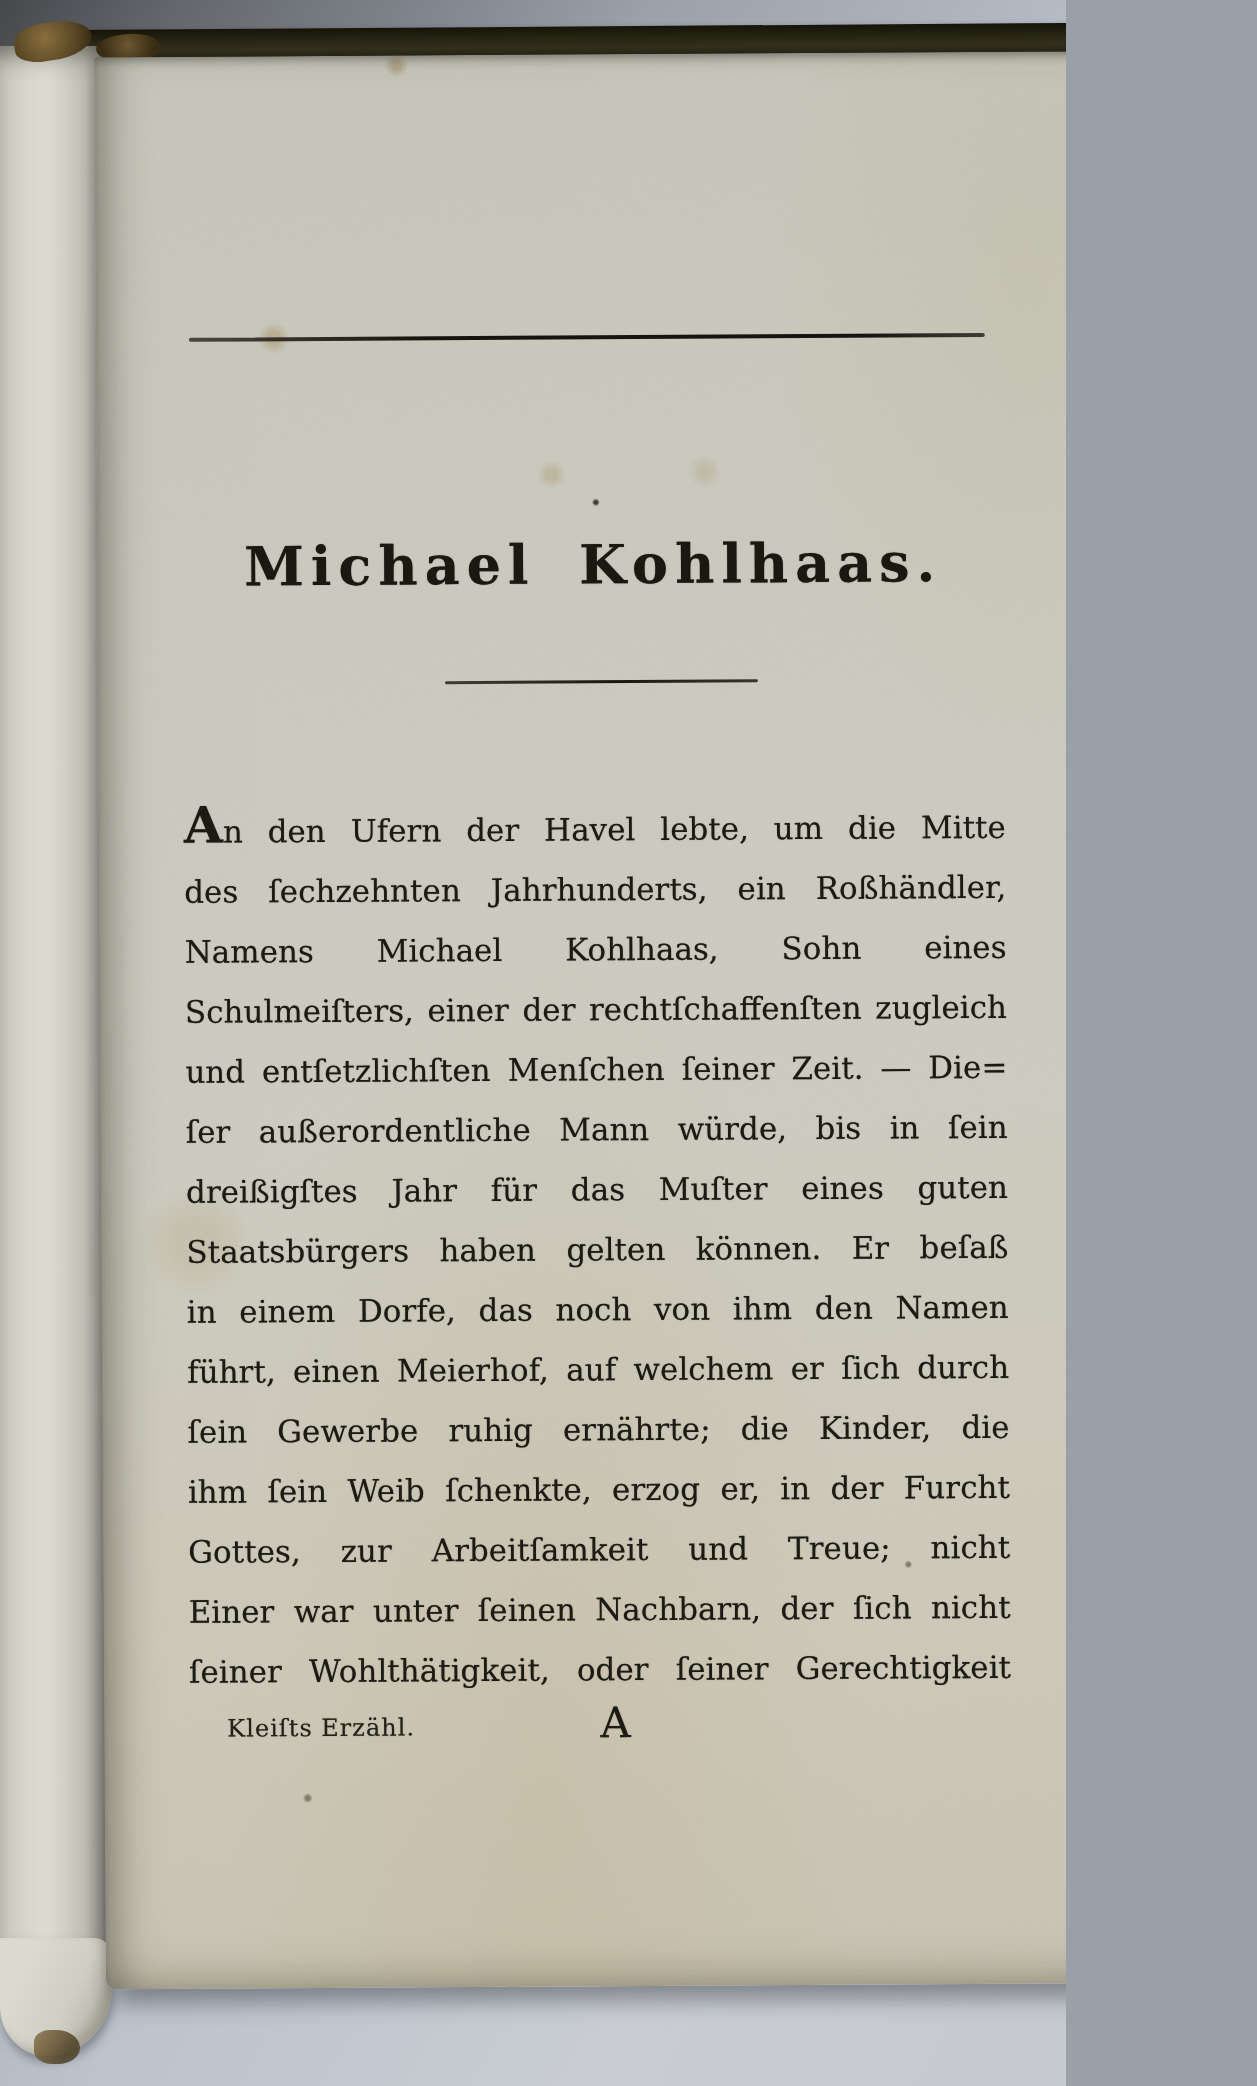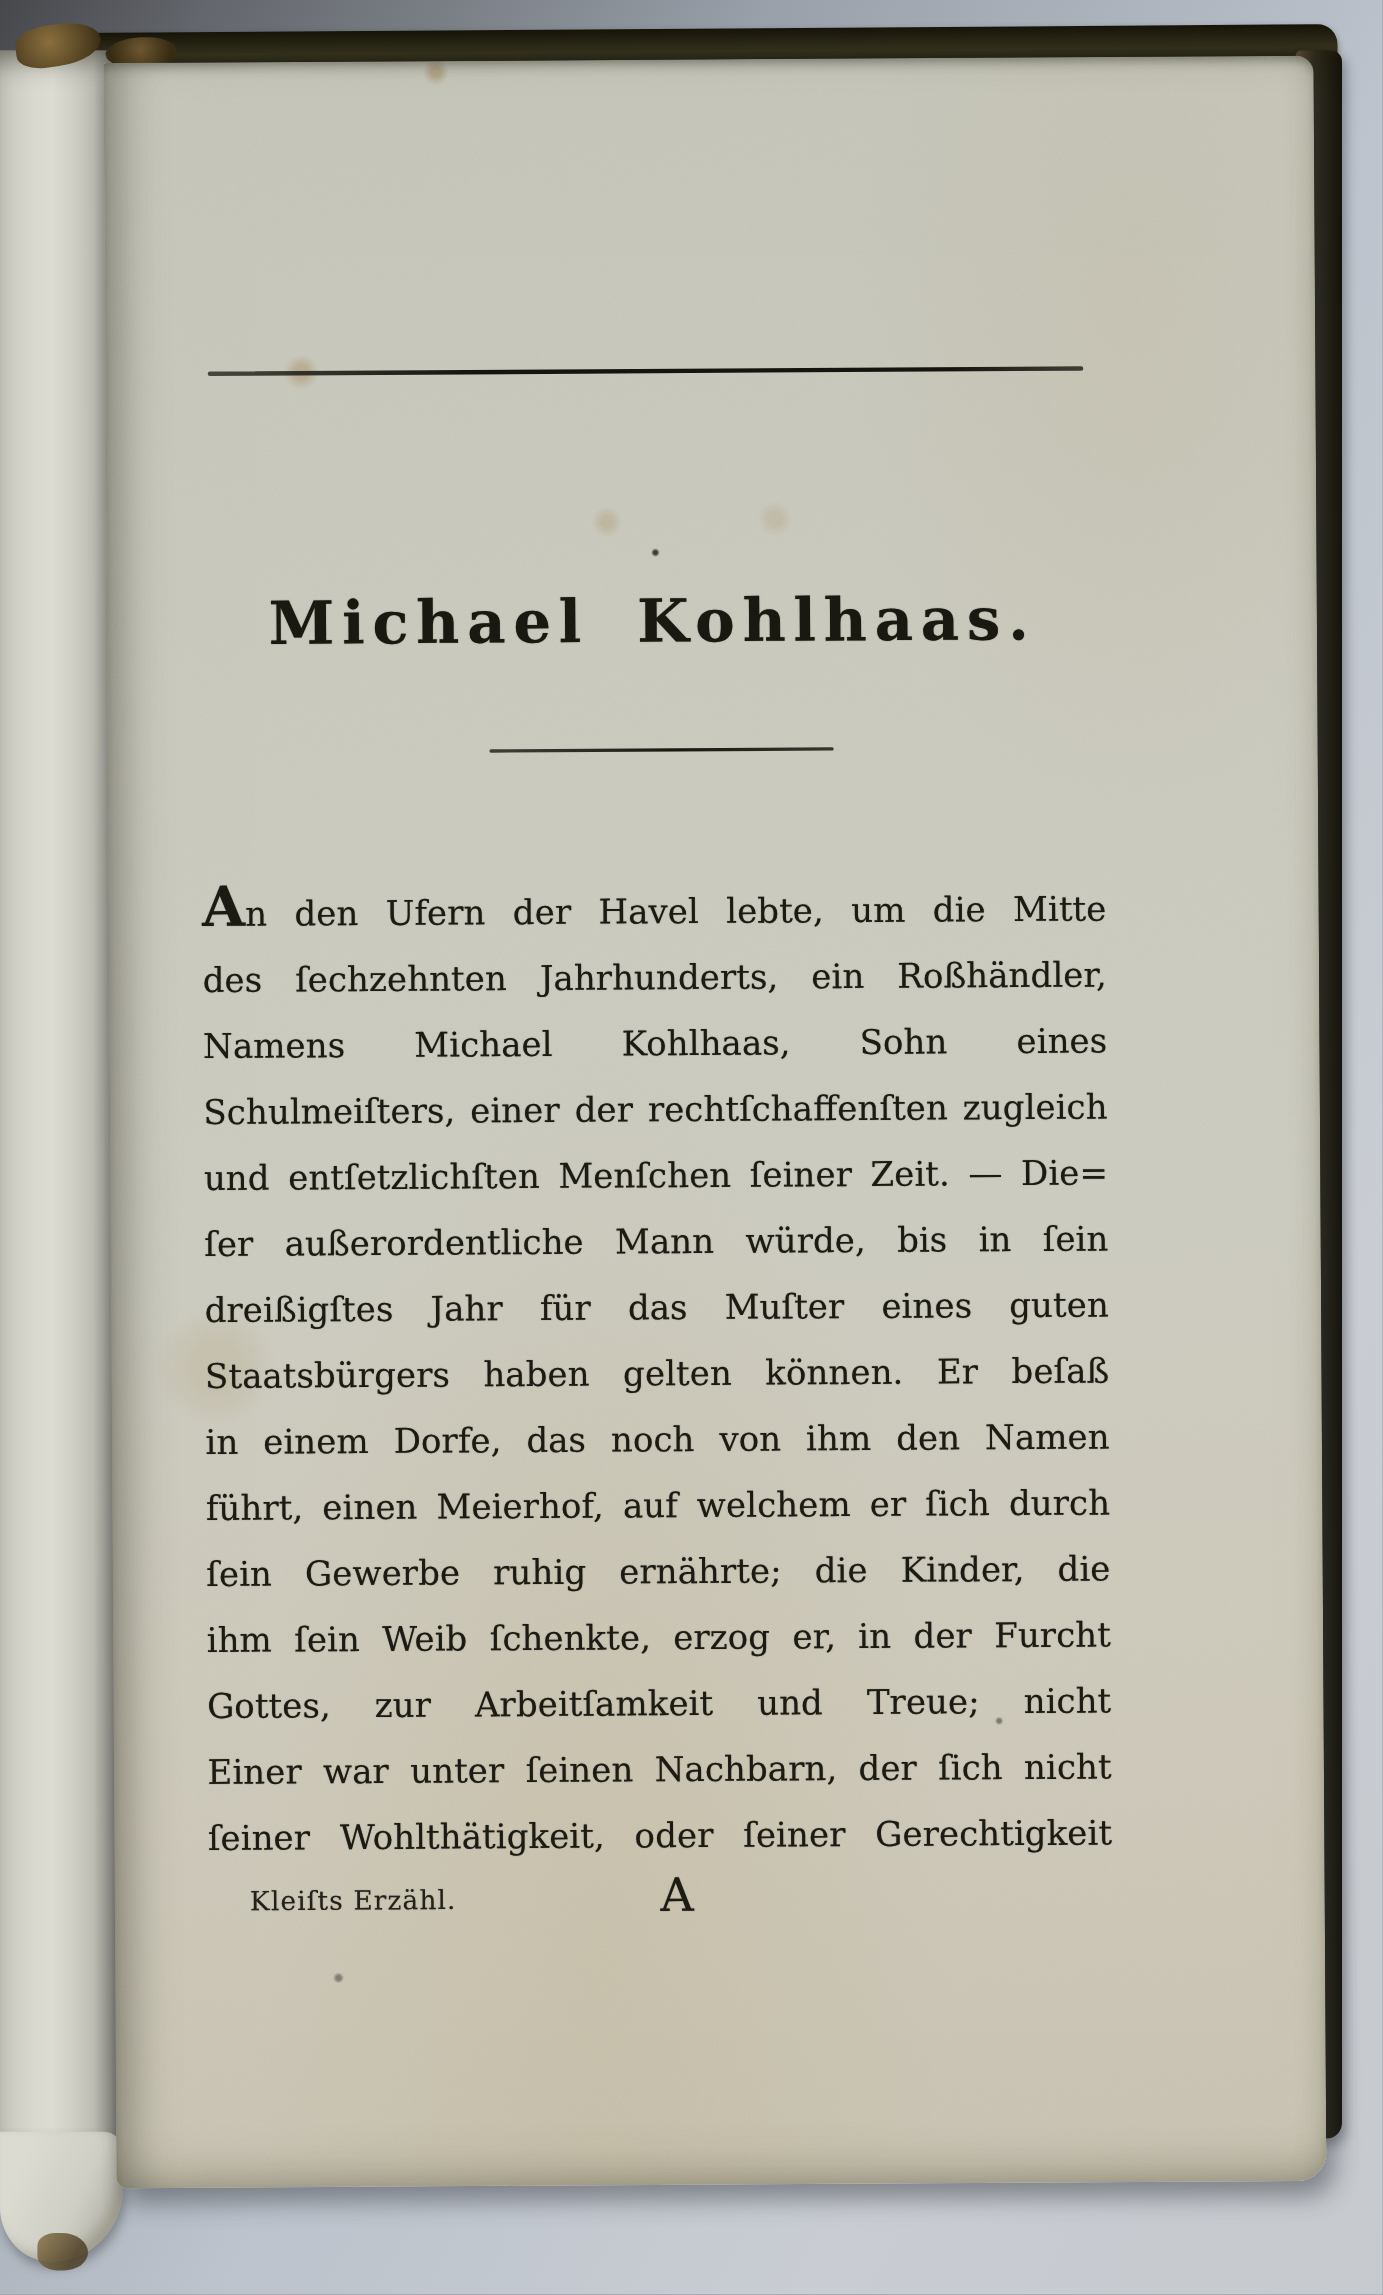--- a/index.html
+++ b/index.html
@@ -1,16 +1,16 @@
 <!DOCTYPE html>
 <html><head>
 <meta charset="utf-8">
 <style>
   html,body{margin:0;padding:0;background:#9aa0a8;}
-  .scene{position:relative;width:1257px;height:2086px;overflow:hidden;
+  .scene{position:relative;width:1066px;height:2086px;overflow:hidden;
     background:linear-gradient(118deg,#47484c 0%,#63666c 8%,#9aa1aa 30%,#bcc3cc 55%,#c9cdd3 78%,#c6cacf 100%);
     font-family:"DejaVu Serif","Liberation Serif",serif;}
 
   
   .page-stack{position:absolute;left:0;top:46px;width:106px;height:1966px;
     background:linear-gradient(90deg,#c6c5bc 0%,#d9d8cf 28%,#dddcd3 45%,#d0cfc6 62%,#bdbcb3 80%,#93928a 94%,#7b7a72 100%);
     border-radius:0 0 26px 8px;
     box-shadow:inset 0 26px 24px -18px rgba(35,32,20,.55), inset 0 -20px 24px -16px rgba(90,88,75,.45);}
   .corner-curl{position:absolute;left:0;top:1938px;width:112px;height:118px;
     background:linear-gradient(115deg,#dcdbd1 20%,#cfcec4 60%,#aeada3 90%);

